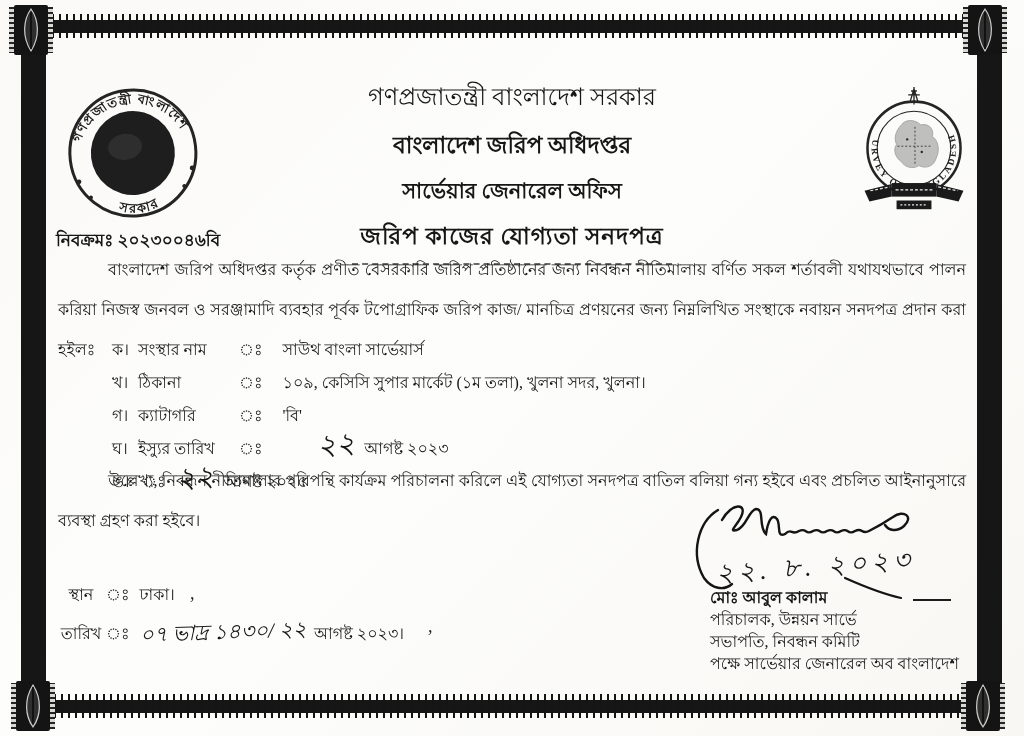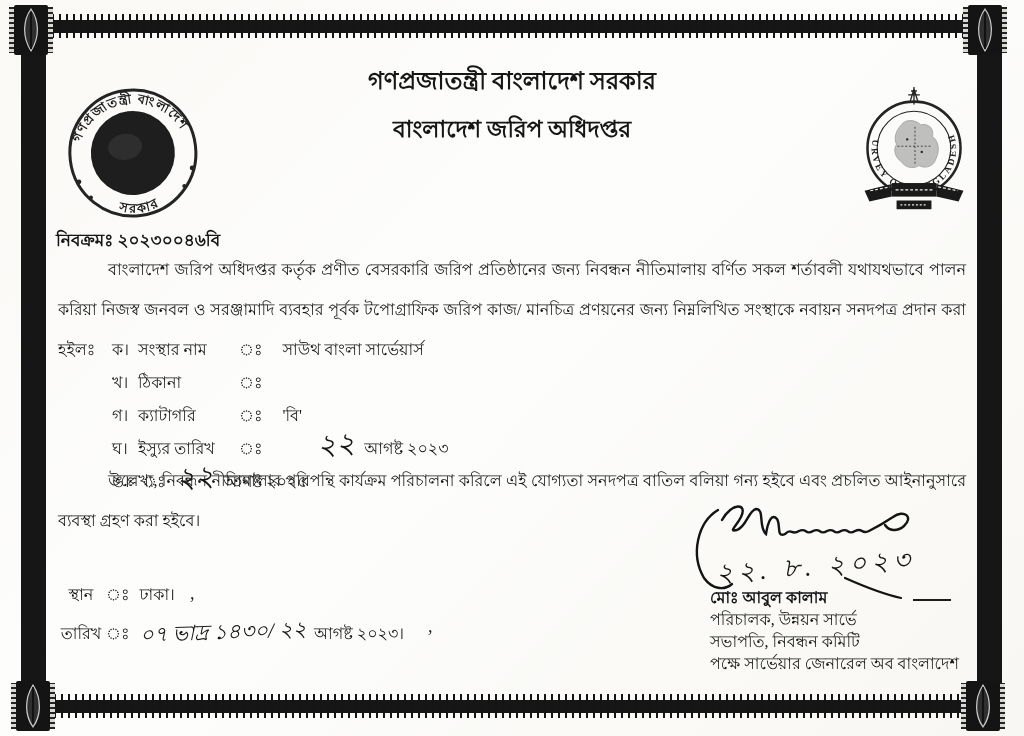--- a/index.html
+++ b/index.html
@@ -31,21 +31,21 @@
   .corner { position:absolute; width:46px; height:52px; }
   .corner-tl { left:8px;  top:4px; }
   .corner-tr { left:962px; top:4px; }
   .corner-bl { left:10px; top:680px; transform:rotate(180deg); }
   .corner-br { left:960px; top:680px; transform:rotate(180deg); }
   
   .seal-left  { position:absolute; left:56px;  top:82px; width:154px; height:144px; transform:rotate(-7deg); }
   .seal-right { position:absolute; left:851px; top:86px; width:126px; height:134px; }
   
   .header { position:absolute; left:0; right:0; top:62px; text-align:center; }
-  .h-line1 { font-size:24px; font-weight:bold; margin:0 0 9px; }
+  .h-line1 { font-size:24px; font-weight:normal; margin:16px 0 9px; }
   .h-line2 { font-size:23px; font-weight:bold; margin:0 0 9px; }
   .h-line3 { font-size:21px; font-weight:bold; margin:0 0 8px; }
   .h-line4 { font-size:17px; margin:0 0 16px; }
   .h-title {
     display:inline-block; font-size:23px; font-weight:bold;
     border-bottom:2px dashed #6b6b6b; padding:0 8px 6px; letter-spacing:1px;
   }
   
   .regno { position:absolute; left:56px; top:227px; font-size:17px; font-weight:bold; }
   .para { position:absolute; left:58px; width:908px; font-size:16px;
@@ -181,39 +181,42 @@
     <line x1="46" y1="107" x2="84" y2="107" stroke="#efefef" stroke-width="1.2" stroke-dasharray="3 2"></line>
     <line x1="90" y1="104" x2="110" y2="108" stroke="#efefef" stroke-width="1.2" stroke-dasharray="3 2"></line>
     <rect x="47" y="118" width="36" height="9" fill="#1a1a1a"></rect>
     <line x1="51" y1="122.5" x2="79" y2="122.5" stroke="#efefef" stroke-width="1.2" stroke-dasharray="2 2"></line>
   </svg>
 </div>
 
 <div class="header">
   <div class="h-line1">গণপ্রজাতন্ত্রী বাংলাদেশ সরকার</div>
   <div class="h-line2">বাংলাদেশ জরিপ অধিদপ্তর</div>
+  <div class="h-line3">সার্ভেয়ার জেনারেল অফিস</div>
+  <div><span class="h-title">জরিপ কাজের যোগ্যতা সনদপত্র</span></div>
 </div>
 
 <div class="regno">নিবক্রমঃ ২০২৩০০৪৬বি</div>
 
 <div class="para para1">বাংলাদেশ জরিপ অধিদপ্তর কর্তৃক প্রণীত বেসরকারি জরিপ প্রতিষ্ঠানের জন্য নিবন্ধন নীতিমালায় বর্ণিত সকল শর্তাবলী যথাযথভাবে পালন করিয়া নিজস্ব জনবল ও সরঞ্জামাদি ব্যবহার পূর্বক টপোগ্রাফিক জরিপ কাজ/ মানচিত্র প্রণয়নের জন্য নিম্নলিখিত সংস্থাকে নবায়ন সনদপত্র প্রদান করা হইলঃ</div>
 
 <div class="details">
   <div class="detail-row">
     <span class="d-serial">ক।</span>
     <span class="d-label">সংস্থার নাম</span>
     <span class="d-colon">ঃ</span>
     <span class="d-hand"></span>
     <span class="d-value">সাউথ বাংলা সার্ভেয়ার্স</span>
   </div>
   <div class="detail-row">
     <span class="d-serial">খ।</span>
     <span class="d-label">ঠিকানা</span>
     <span class="d-colon">ঃ</span>
     <span class="d-hand"></span>
+    <span class="d-value">১০৯, কেসিসি সুপার মার্কেট (১ম তলা), খুলনা সদর, খুলনা।</span>
   </div>
   <div class="detail-row">
     <span class="d-serial">গ।</span>
     <span class="d-label">ক্যাটাগরি</span>
     <span class="d-colon">ঃ</span>
     <span class="d-hand"></span>
     <span class="d-value">'বি'</span>
   </div>
   <div class="detail-row">
     <span class="d-serial">ঘ।</span>

